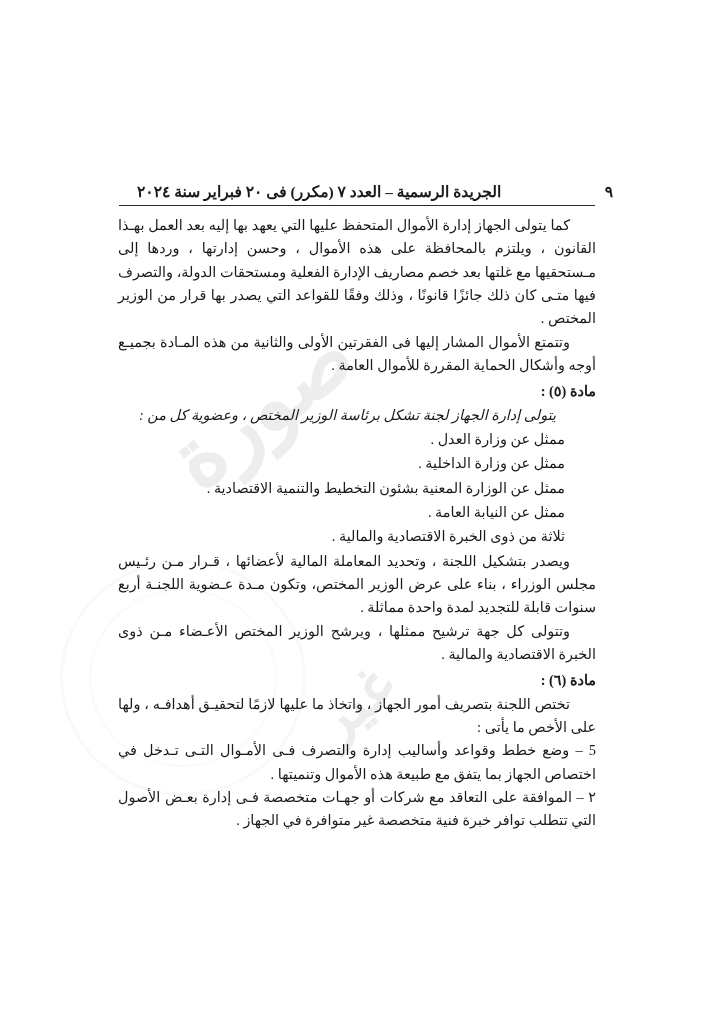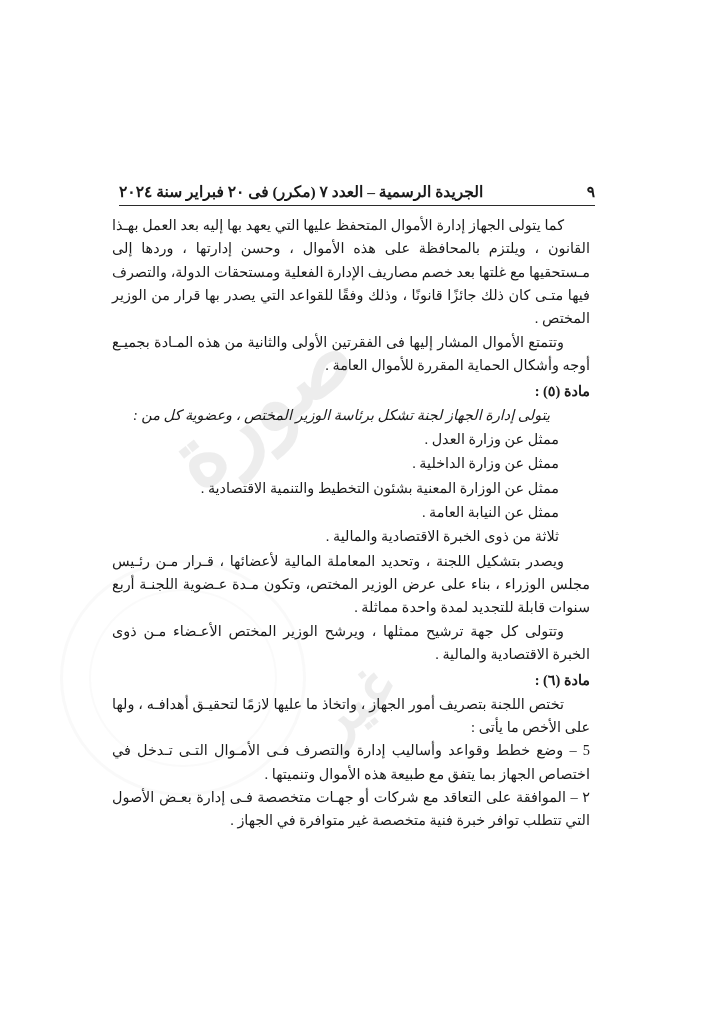--- a/index.html
+++ b/index.html
@@ -68,21 +68,21 @@
     z-index: 2;
     width: 713px;
     height: 1024px;
     box-sizing: border-box;
     padding: 0;
   }
 
   .header {
     position: absolute;
     top: 183px;
-    left: 119px;
+    left: 137px;
     width: 476px;
     display: flex;
     flex-direction: row-reverse;
     align-items: baseline;
     justify-content: space-between;
     direction: rtl;
   }
   .header-title {
     font-size: 15.5px;
     font-weight: bold;
@@ -96,21 +96,21 @@
     position: absolute;
     top: 205px;
     left: 119px;
     width: 476px;
     border-bottom: 1.6px solid #2b2b2b;
   }
 
   .body-text {
     position: absolute;
     top: 214px;
-    left: 112px;
+    left: 118px;
     width: 478px;
     direction: rtl;
     text-align: justify;
     text-align-last: right;
     font-size: 14.4px;
     line-height: 1.62;
   }
 
   p.para {
     margin: 0 0 0 0;

